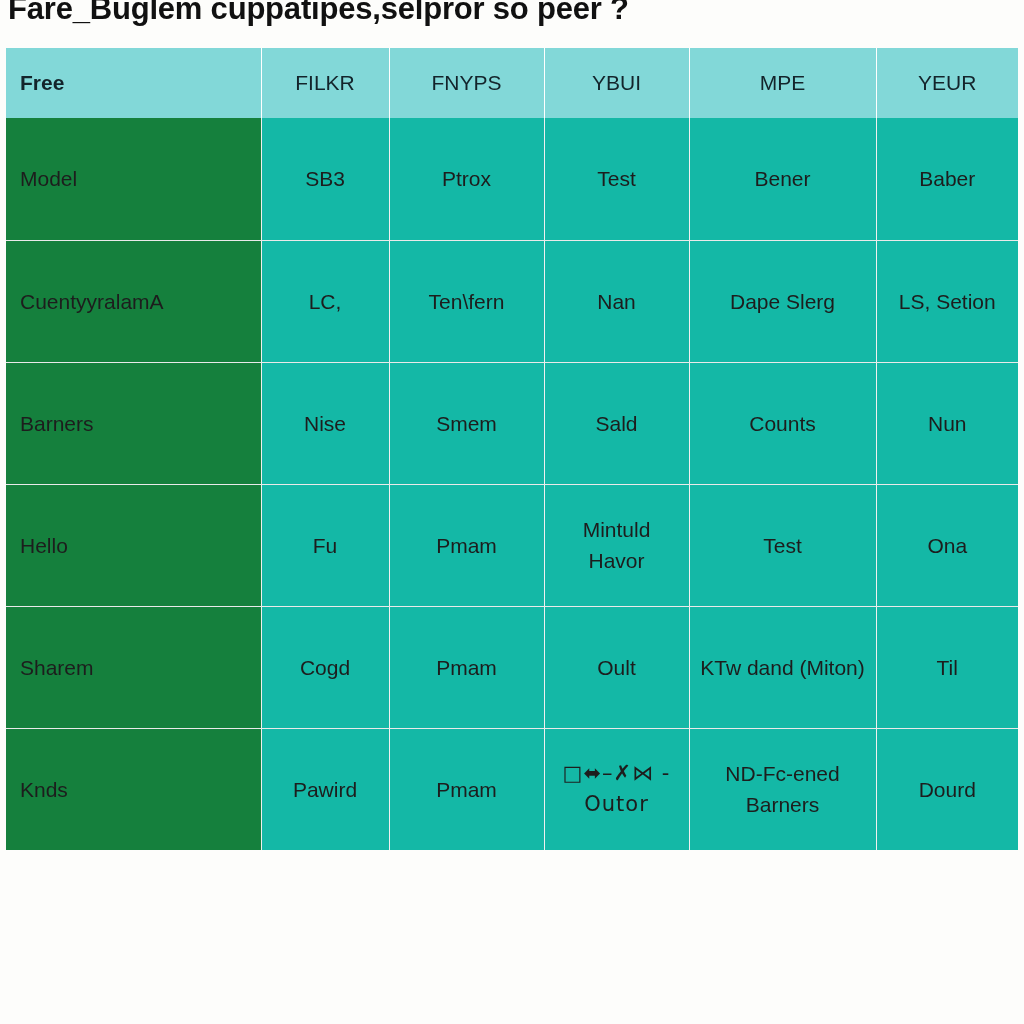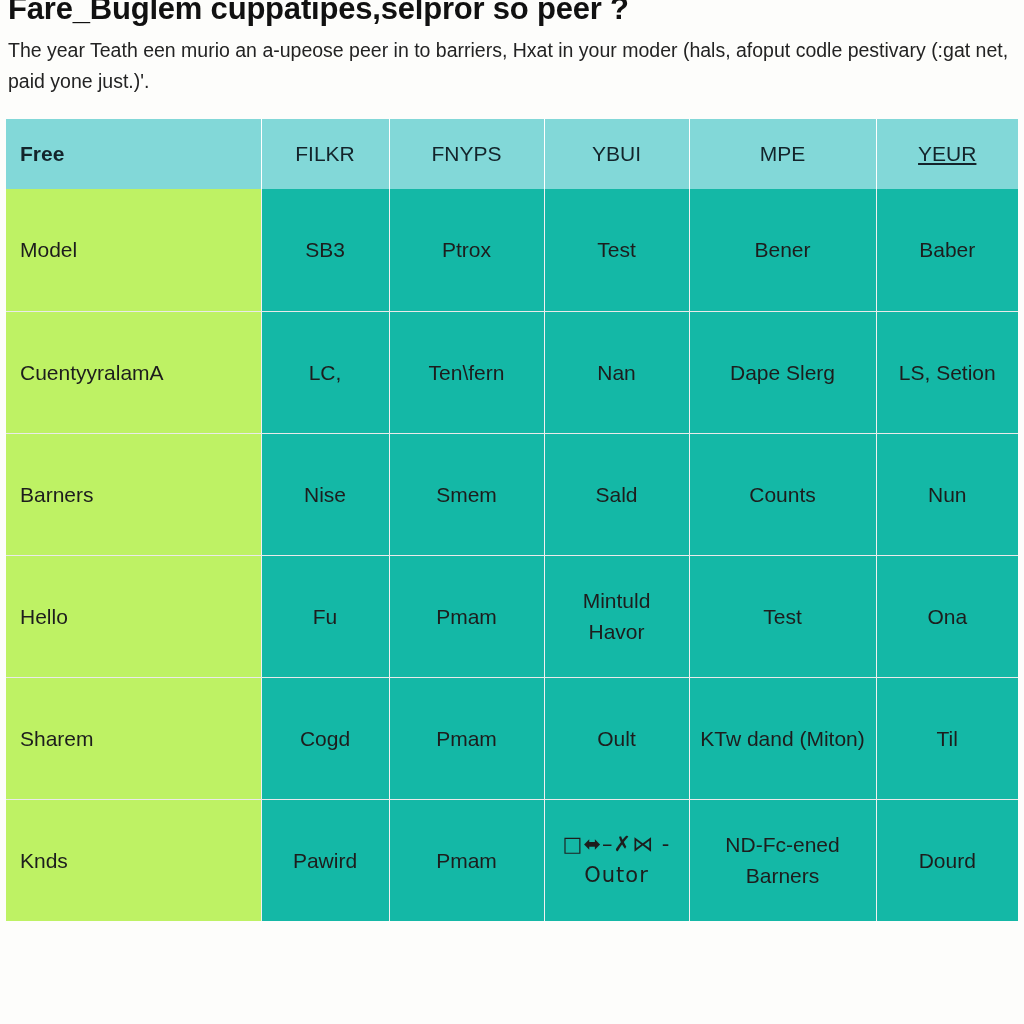--- a/index.html
+++ b/index.html
@@ -69,21 +69,21 @@
     color: #13242b;
     font-size: 21px;
     font-weight: 400;
     height: 70px;
     padding: 0 14px;
     text-align: center;
     vertical-align: middle;
     border-right: 1px solid #ffffff;
     box-sizing: border-box;
   }
-  thead th:last-child { border-right: none; text-decoration: underline; }
+  thead th:last-child { border-right: none; }
   thead th.first-col {
     text-align: left;
     font-weight: 700;
     padding-left: 14px;
   }
 
   tbody td {
     height: 122px;
     font-size: 21px;
     font-weight: 400;
@@ -94,38 +94,37 @@
     border-bottom: 1px solid #eaeaea;
     border-right: 1px solid #f0f0f0;
     box-sizing: border-box;
     line-height: 31px;
     background: #14b8a6;
   }
   tbody td:last-child { border-right: none; }
   tbody td.first-col {
     text-align: left;
     padding-left: 14px;
-    background: #bef264;
+    background: #15803d;
   }
   tbody tr:last-child td {
     border-bottom: none;
   }
   .glyph-cell {
     font-family: "DejaVu Sans", sans-serif;
     letter-spacing: 1px;
   }
 </style>
 </head>
 <body>
 
 <div class="page">
 
   <div class="heading-block">
     <div class="page-title">Fare_Buglem cuppatipes,selpror so peer ?</div>
-    <div class="page-subtitle">The year Teath een murio an a-upeose peer in to barriers, Hxat in your moder (hals, afoput codle pestivary (:gat net, paid yone just.)'.</div>
   </div>
 
   <div class="table-wrap">
     <table class="data-table">
       <colgroup>
         <col class="c0">
           <col class="c1">
           <col class="c2">
         <col class="c3">
           <col class="c4">

